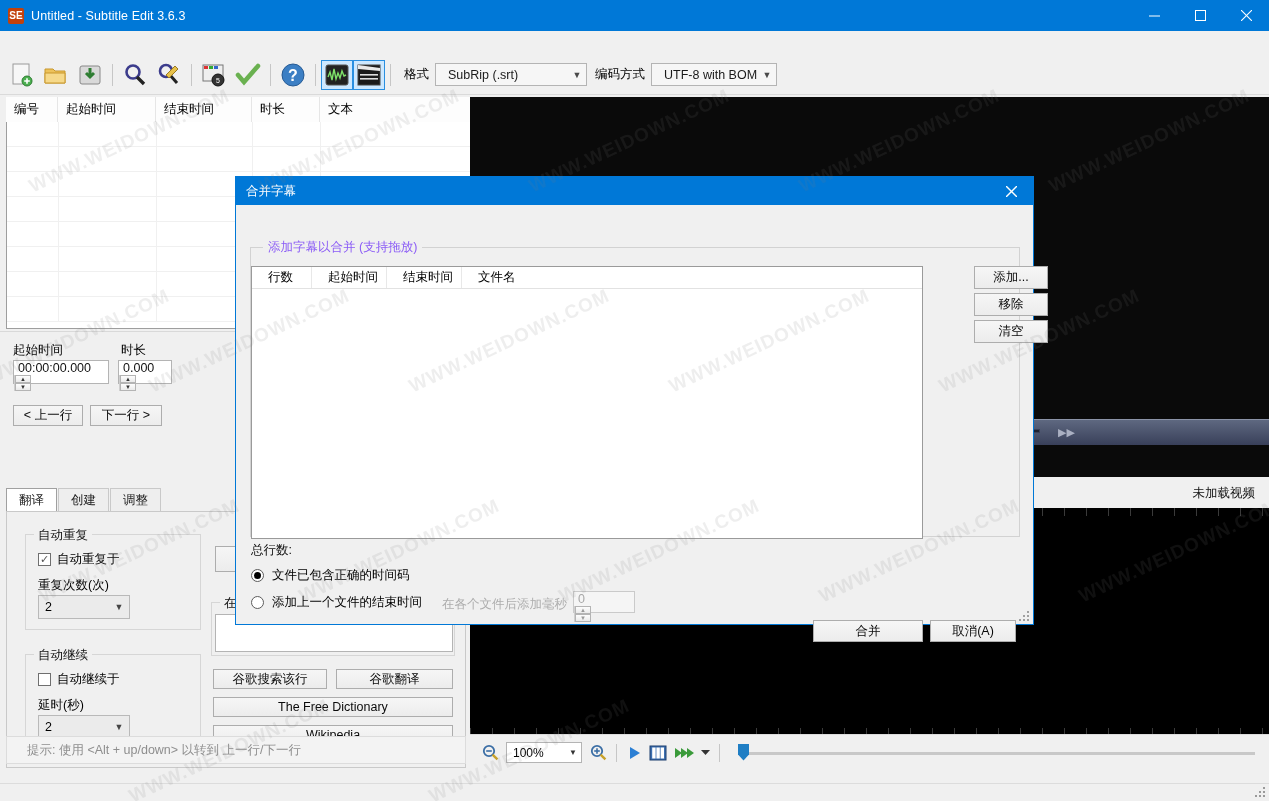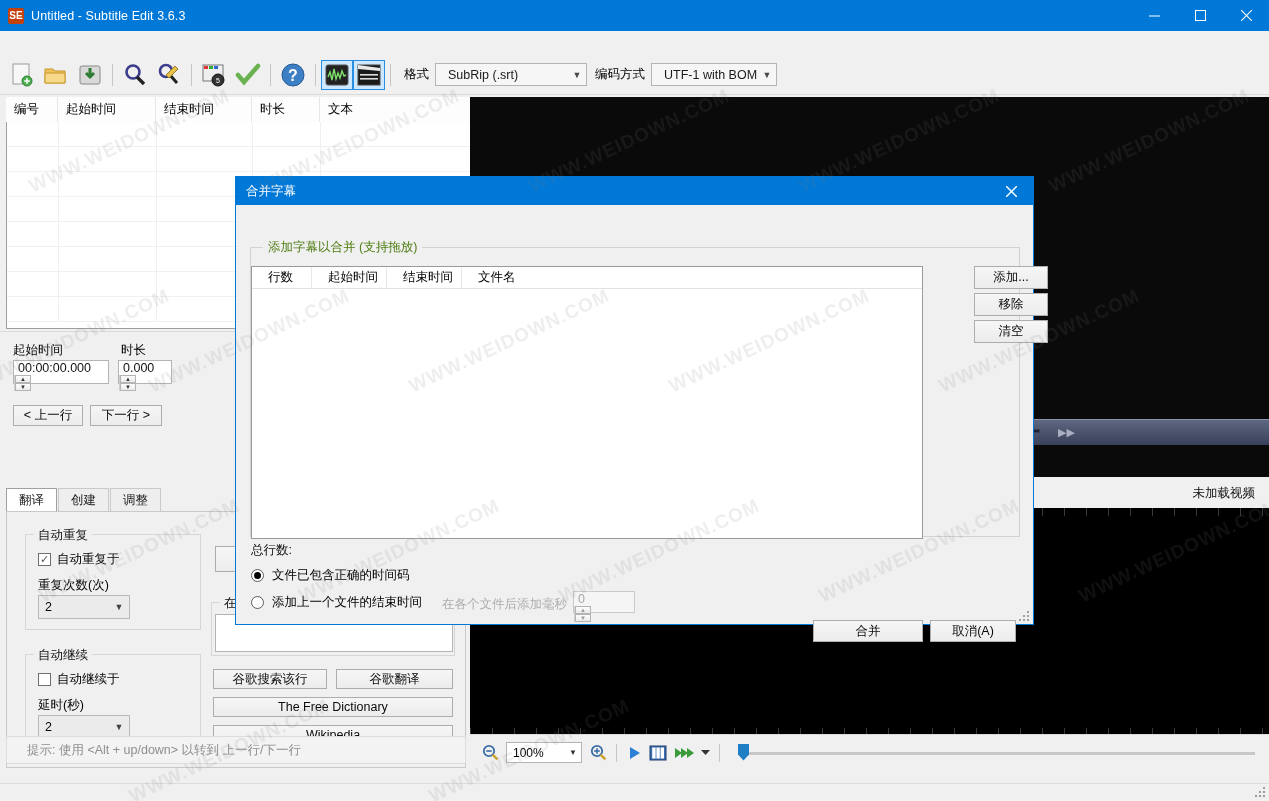--- a/index.html
+++ b/index.html
@@ -251,21 +251,21 @@
     margin-left: auto; width: 44px; height: 28px;
     display: flex; align-items: center; justify-content: center; color: #fff;
   }
   .dlg-body { position: relative; width: 100%; height: 421px; }
   .dlg-group {
     position: absolute; left: 14px; top: 42px; width: 770px; height: 290px;
     border: 1px solid #d2d2d2;
   }
   .dlg-group-title {
     position: absolute; left: 12px; top: -9px; background: #f0f0f0;
-    padding: 0 5px; font-size: 12.5px; color: #4d7c0f;
+    padding: 0 5px; font-size: 12.5px; color: #8b5cf6;
   }
   .fl-header {
     display: flex; height: 22px; border-bottom: 1px solid #e2e2e2; background: #fff;
     font-size: 12.5px;
   }
   .fl-col {
     height: 21px; display: flex; align-items: center; padding-left: 16px;
     border-right: 1px solid #e8e8e8;
   }
   .dlg-sidebtns { position: absolute; left: 929px; top: 237px; width: 74px; padding-left: 44px; }
@@ -403,21 +403,21 @@
       </svg>
     </div>
     <div class="tbar-sep"></div>
     <div class="tbar-label">格式</div>
     <div class="combo" style="width:152px">
       <div class="cv">SubRip (.srt)</div>
       <div class="arrow">▼</div>
     </div>
     <div class="tbar-label">编码方式</div>
     <div class="combo" style="width:126px">
-      <div class="cv">UTF-1 with BOM</div>
+      <div class="cv">UTF-8 with BOM</div>
       <div class="arrow">▼</div>
     </div>
   </div>
 
   <div class="listview">
     <div class="lv-rows">
       <div class="lv-row">
         <div class="lv-cell" style="width:52px"></div>
           <div class="lv-cell" style="width:98px"></div>
         <div class="lv-cell" style="width:96px"></div>

